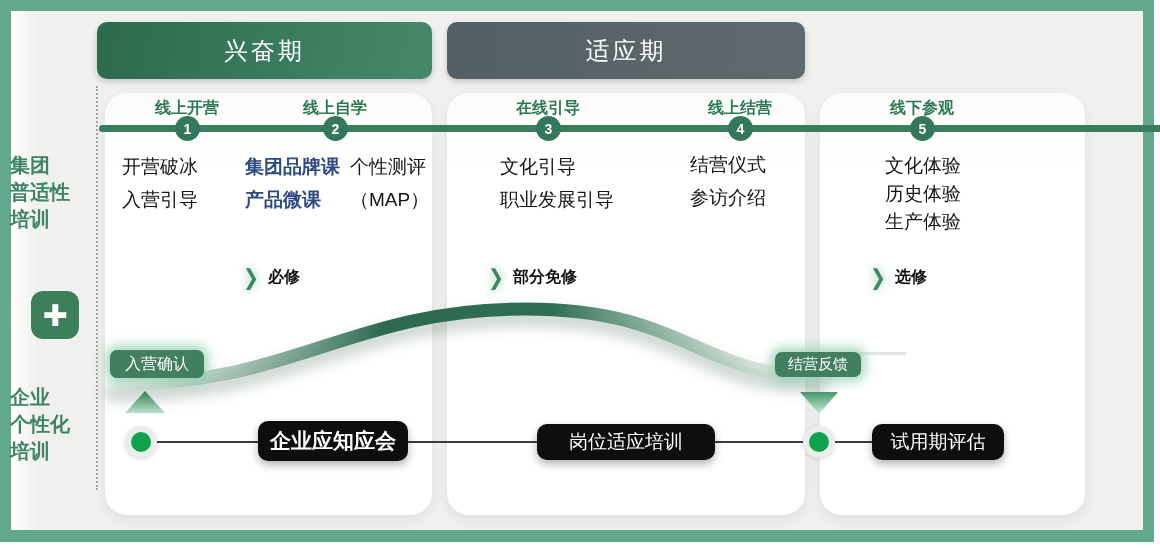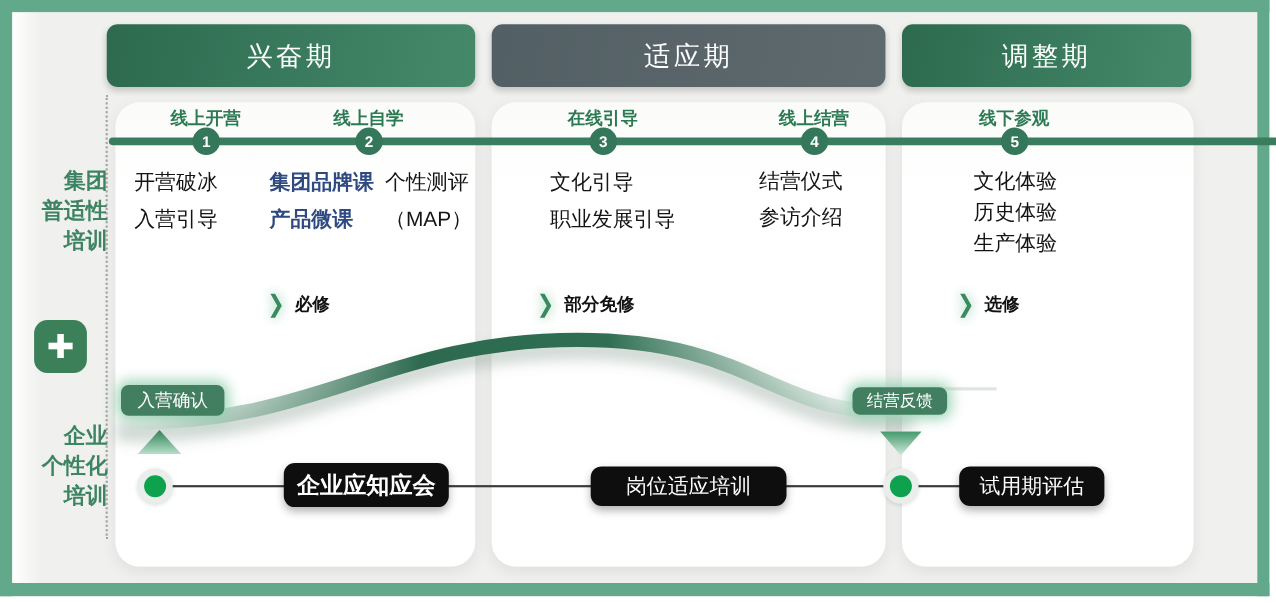--- a/index.html
+++ b/index.html
@@ -29,21 +29,21 @@
     background:#3a7c5e;border-radius:4px 0 0 4px;}
   .step-label{position:absolute;top:98px;width:140px;text-align:center;
     color:#2c7a52;font-size:16px;font-weight:bold;}
   .step-dot{position:absolute;top:116px;width:25px;height:25px;border-radius:50%;
     background:#35775a;color:#fff;font-size:14px;font-weight:bold;
     display:flex;align-items:center;justify-content:center;}
   
   .dotted-sep{position:absolute;left:96px;top:86px;height:404px;width:0;
     border-left:2px dotted #a3a6a3;}
   
-  .side-label{position:absolute;left:10px;width:88px;text-align:right;
+  .side-label{position:absolute;left:10px;width:88px;text-align:left;
     color:#3e8463;font-size:20px;font-weight:bold;line-height:27px;white-space:pre-line;}
   .plus-box{position:absolute;left:31px;top:291px;width:48px;height:48px;border-radius:12px;
     background:#3c8059;color:#fff;display:flex;align-items:center;justify-content:center;
     font-size:30px;font-weight:bold;}
   
   .col{position:absolute;font-size:19px;color:#141414;line-height:33px;white-space:pre-line;}
   .col.navy{color:#2e4a80;font-weight:bold;}
   .col.tight{line-height:28px;}
   .tag{position:absolute;top:264px;display:flex;align-items:center;height:26px;}
   .tag .chev{color:#3b8a5f;font-size:19px;font-weight:bold;
@@ -96,21 +96,20 @@
 培训</div>
   <div class="plus-box">
       <span>✚</span>
     </div>
   <div class="side-label" style="top:384px;">企业
 个性化
 培训</div>
 
   <div class="phase green" style="left:97px;width:335px;">兴奋期</div>
   <div class="phase gray" style="left:447px;width:358px;">适应期</div>
-  <div class="phase green" style="left:820px;width:263px;">调整期</div>
 
   <div class="step-label" style="left:117px;">线上开营</div>
   <div class="step-label" style="left:265px;">线上自学</div>
   <div class="step-label" style="left:478px;">在线引导</div>
   <div class="step-label" style="left:670px;">线上结营</div>
   <div class="step-label" style="left:852px;">线下参观</div>
   <div class="tl-line"></div>
   <div class="step-dot" style="left:175px;">1</div>
   <div class="step-dot" style="left:323px;">2</div>
   <div class="step-dot" style="left:536px;">3</div>

